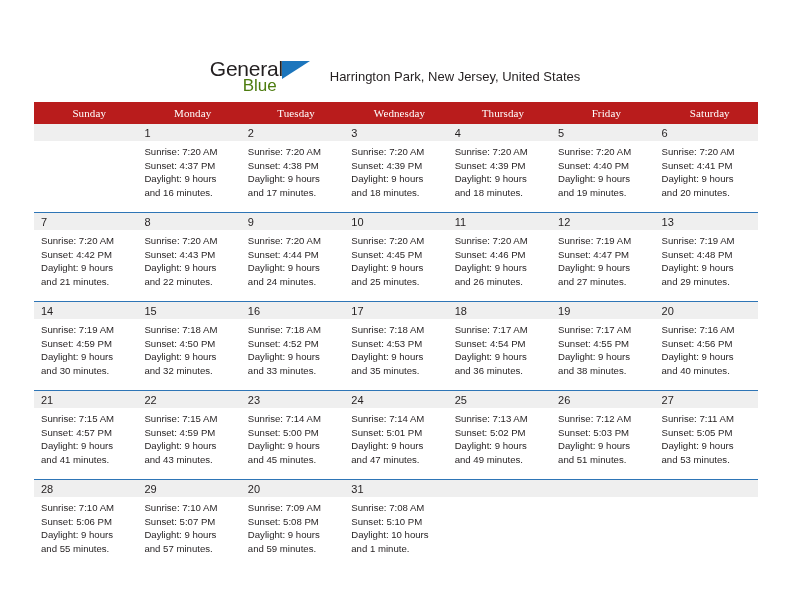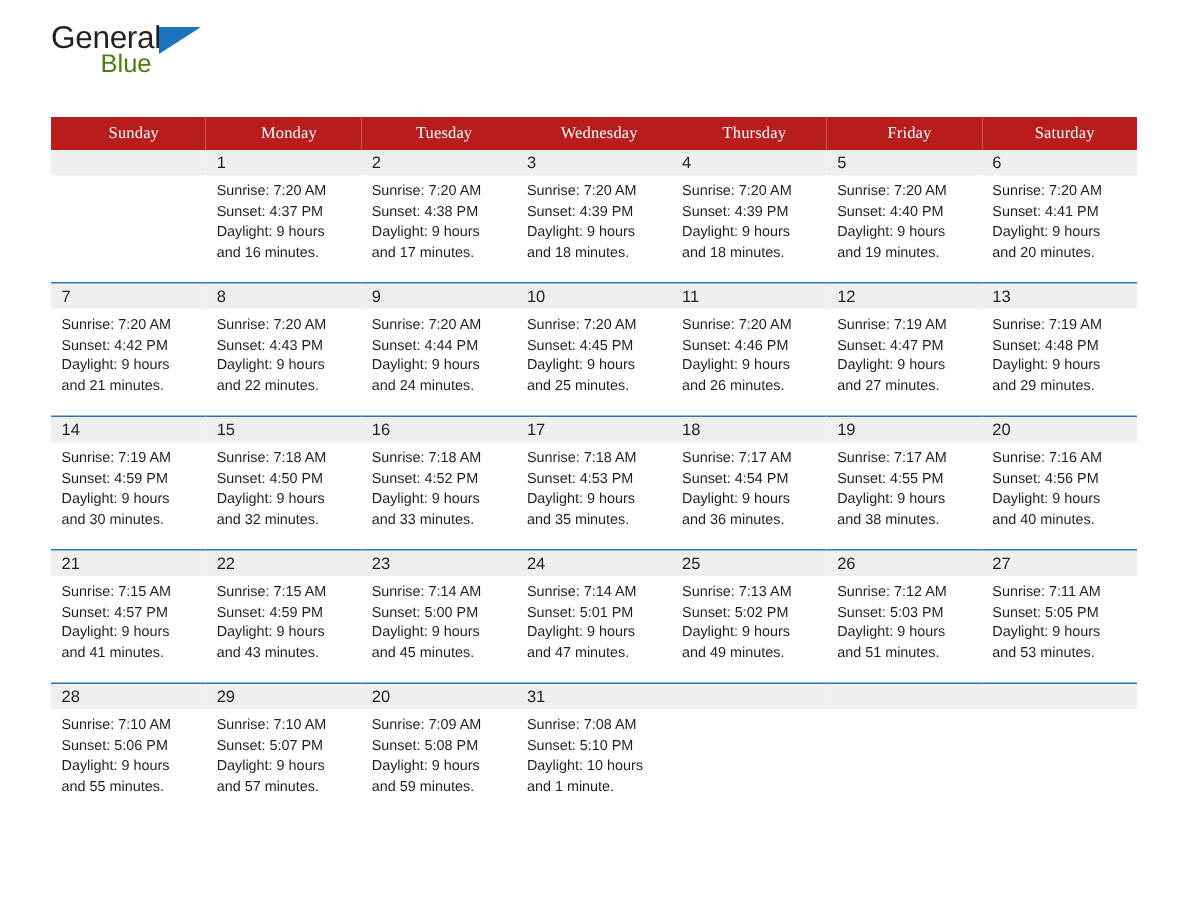--- a/index.html
+++ b/index.html
@@ -14,23 +14,24 @@
     position: relative;
     width: 792px;
     height: 612px;
     padding: 0;
   }
 
   
   .header {
     display: flex;
     align-items: flex-start;
-    justify-content: flex-start;
-    padding: 15px 36px 0 34px;
+    justify-content: center;
+    padding: 34px 36px 0 34px;
     height: 78px;
+    margin-top: 24px;
   }
   .logo {
     position: relative;
     width: 120px;
     height: 50px;
     line-height: 1;
   }
   .logo-general {
     font-size: 21px;
     letter-spacing: -0.2px;
@@ -118,20 +119,21 @@
 
 <div class="page">
 
   <div class="header">
     <div class="logo">
       <span class="logo-general">General</span>
       <span class="logo-triangle"></span>
       <span class="logo-blue">Blue</span>
     </div>
     <div class="title-block">
+      <div class="cal-subtitle">Harrington Park, New Jersey, United States</div>
     </div>
   </div>
 
   <table class="calendar">
     <thead>
       <tr>
         <th>Sunday</th>
         <th>Monday</th>
         <th>Tuesday</th>
         <th>Wednesday</th>

